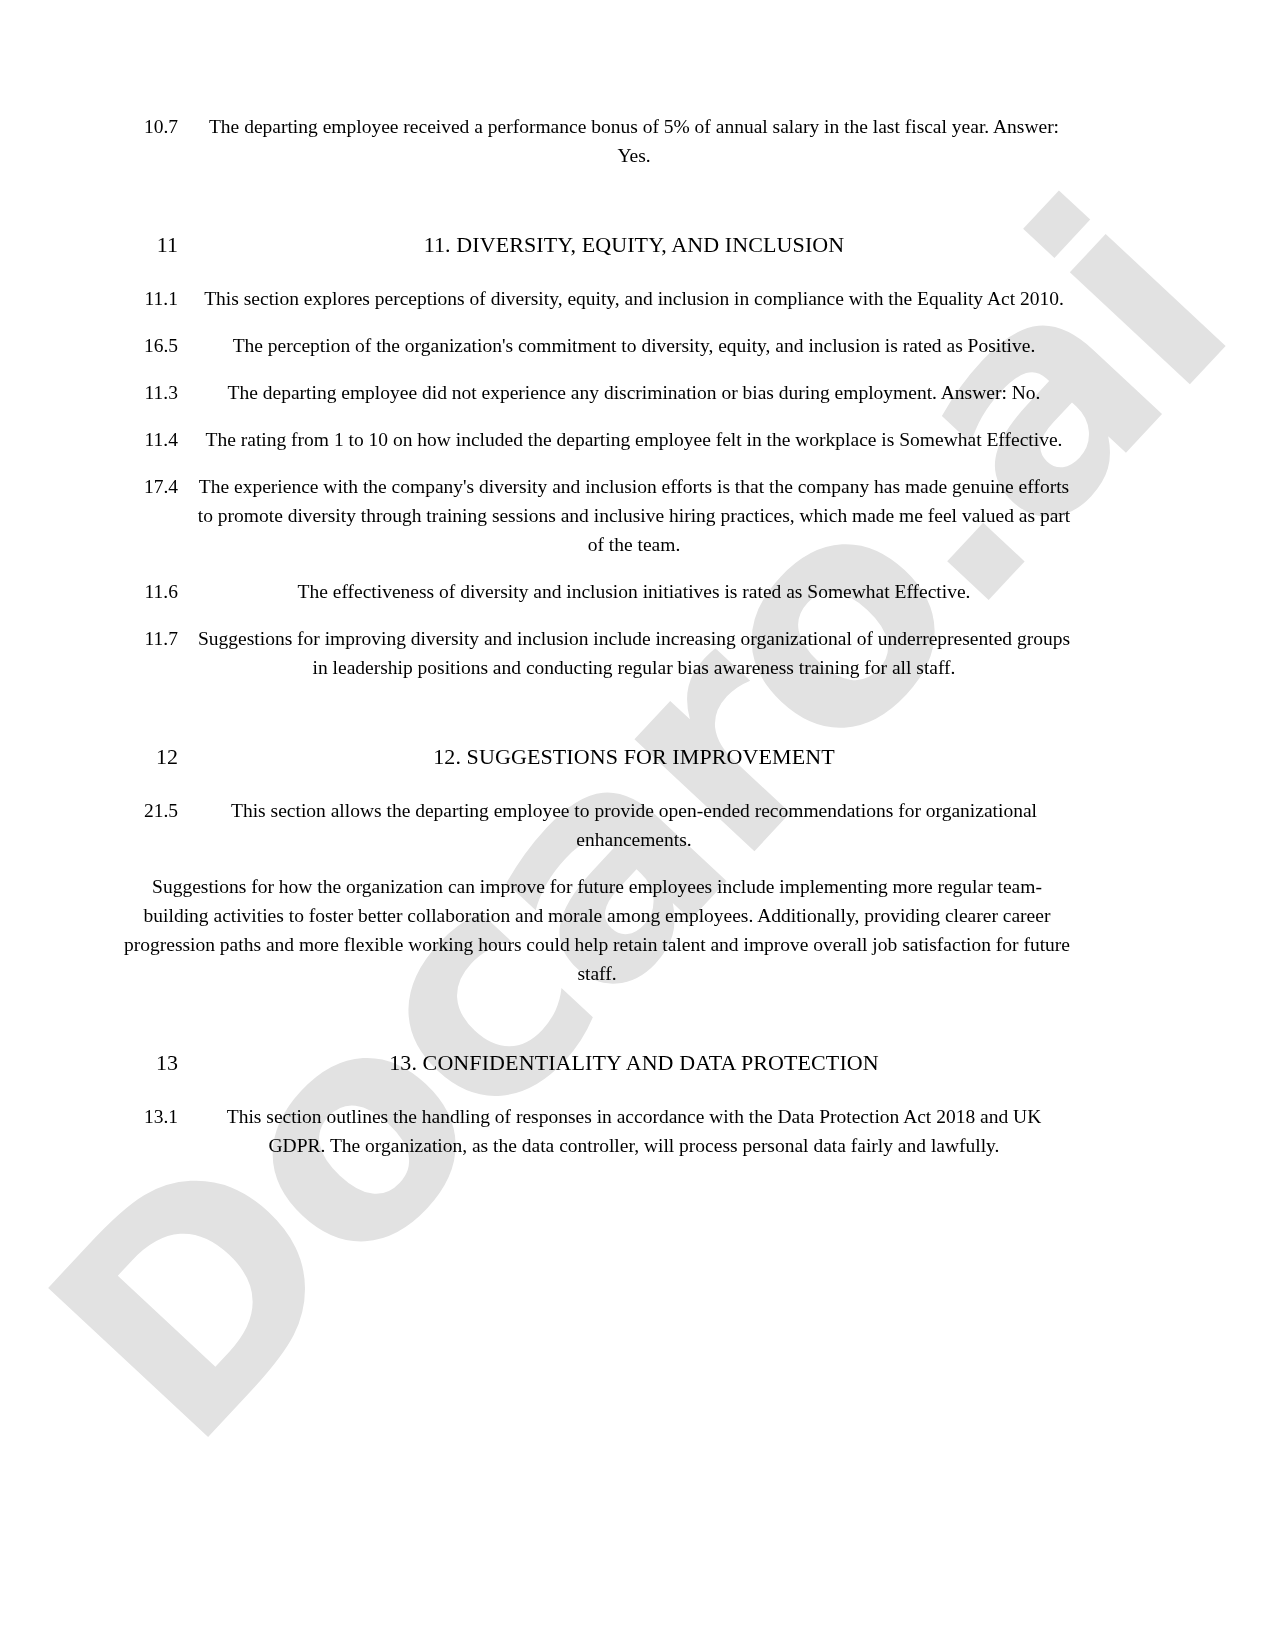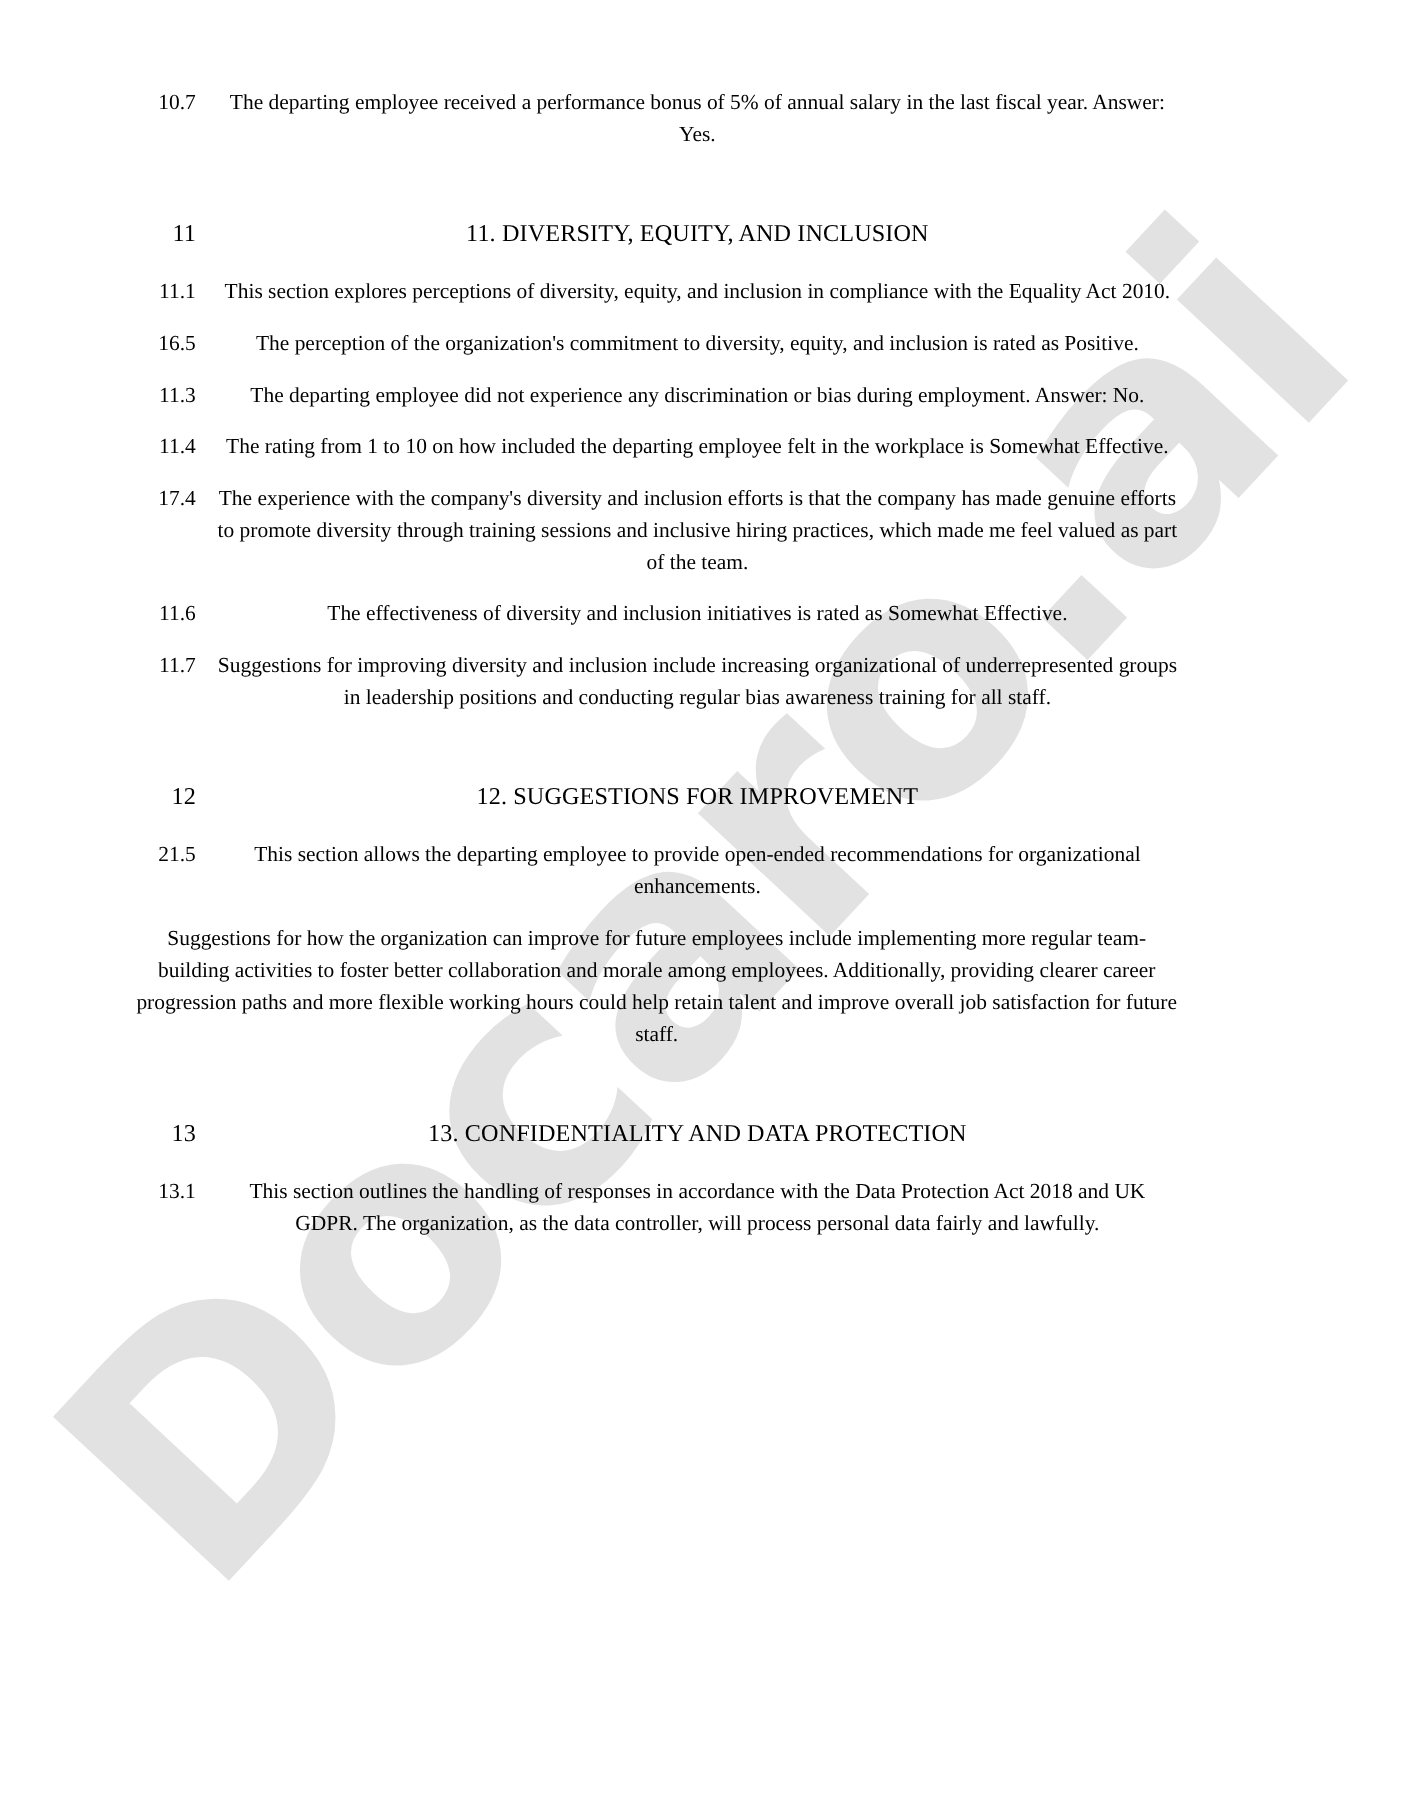--- a/index.html
+++ b/index.html
@@ -40,24 +40,24 @@
     letter-spacing: -8px;
     line-height: 1;
     color: #e2e2e2;
     white-space: nowrap;
     user-select: none;
   }
   
   #content {
     position: absolute;
     left: 0;
-    top: 0;
+    top: 12px;
     width: 1275px;
     z-index: 1;
-    padding-top: 79px;
+    padding-top: 100px;
     box-sizing: border-box;
   }
   .row {
     display: flex;
     width: 1275px;
     box-sizing: border-box;
     padding-left: 122px;
     padding-right: 203px;
   }
   .num {

